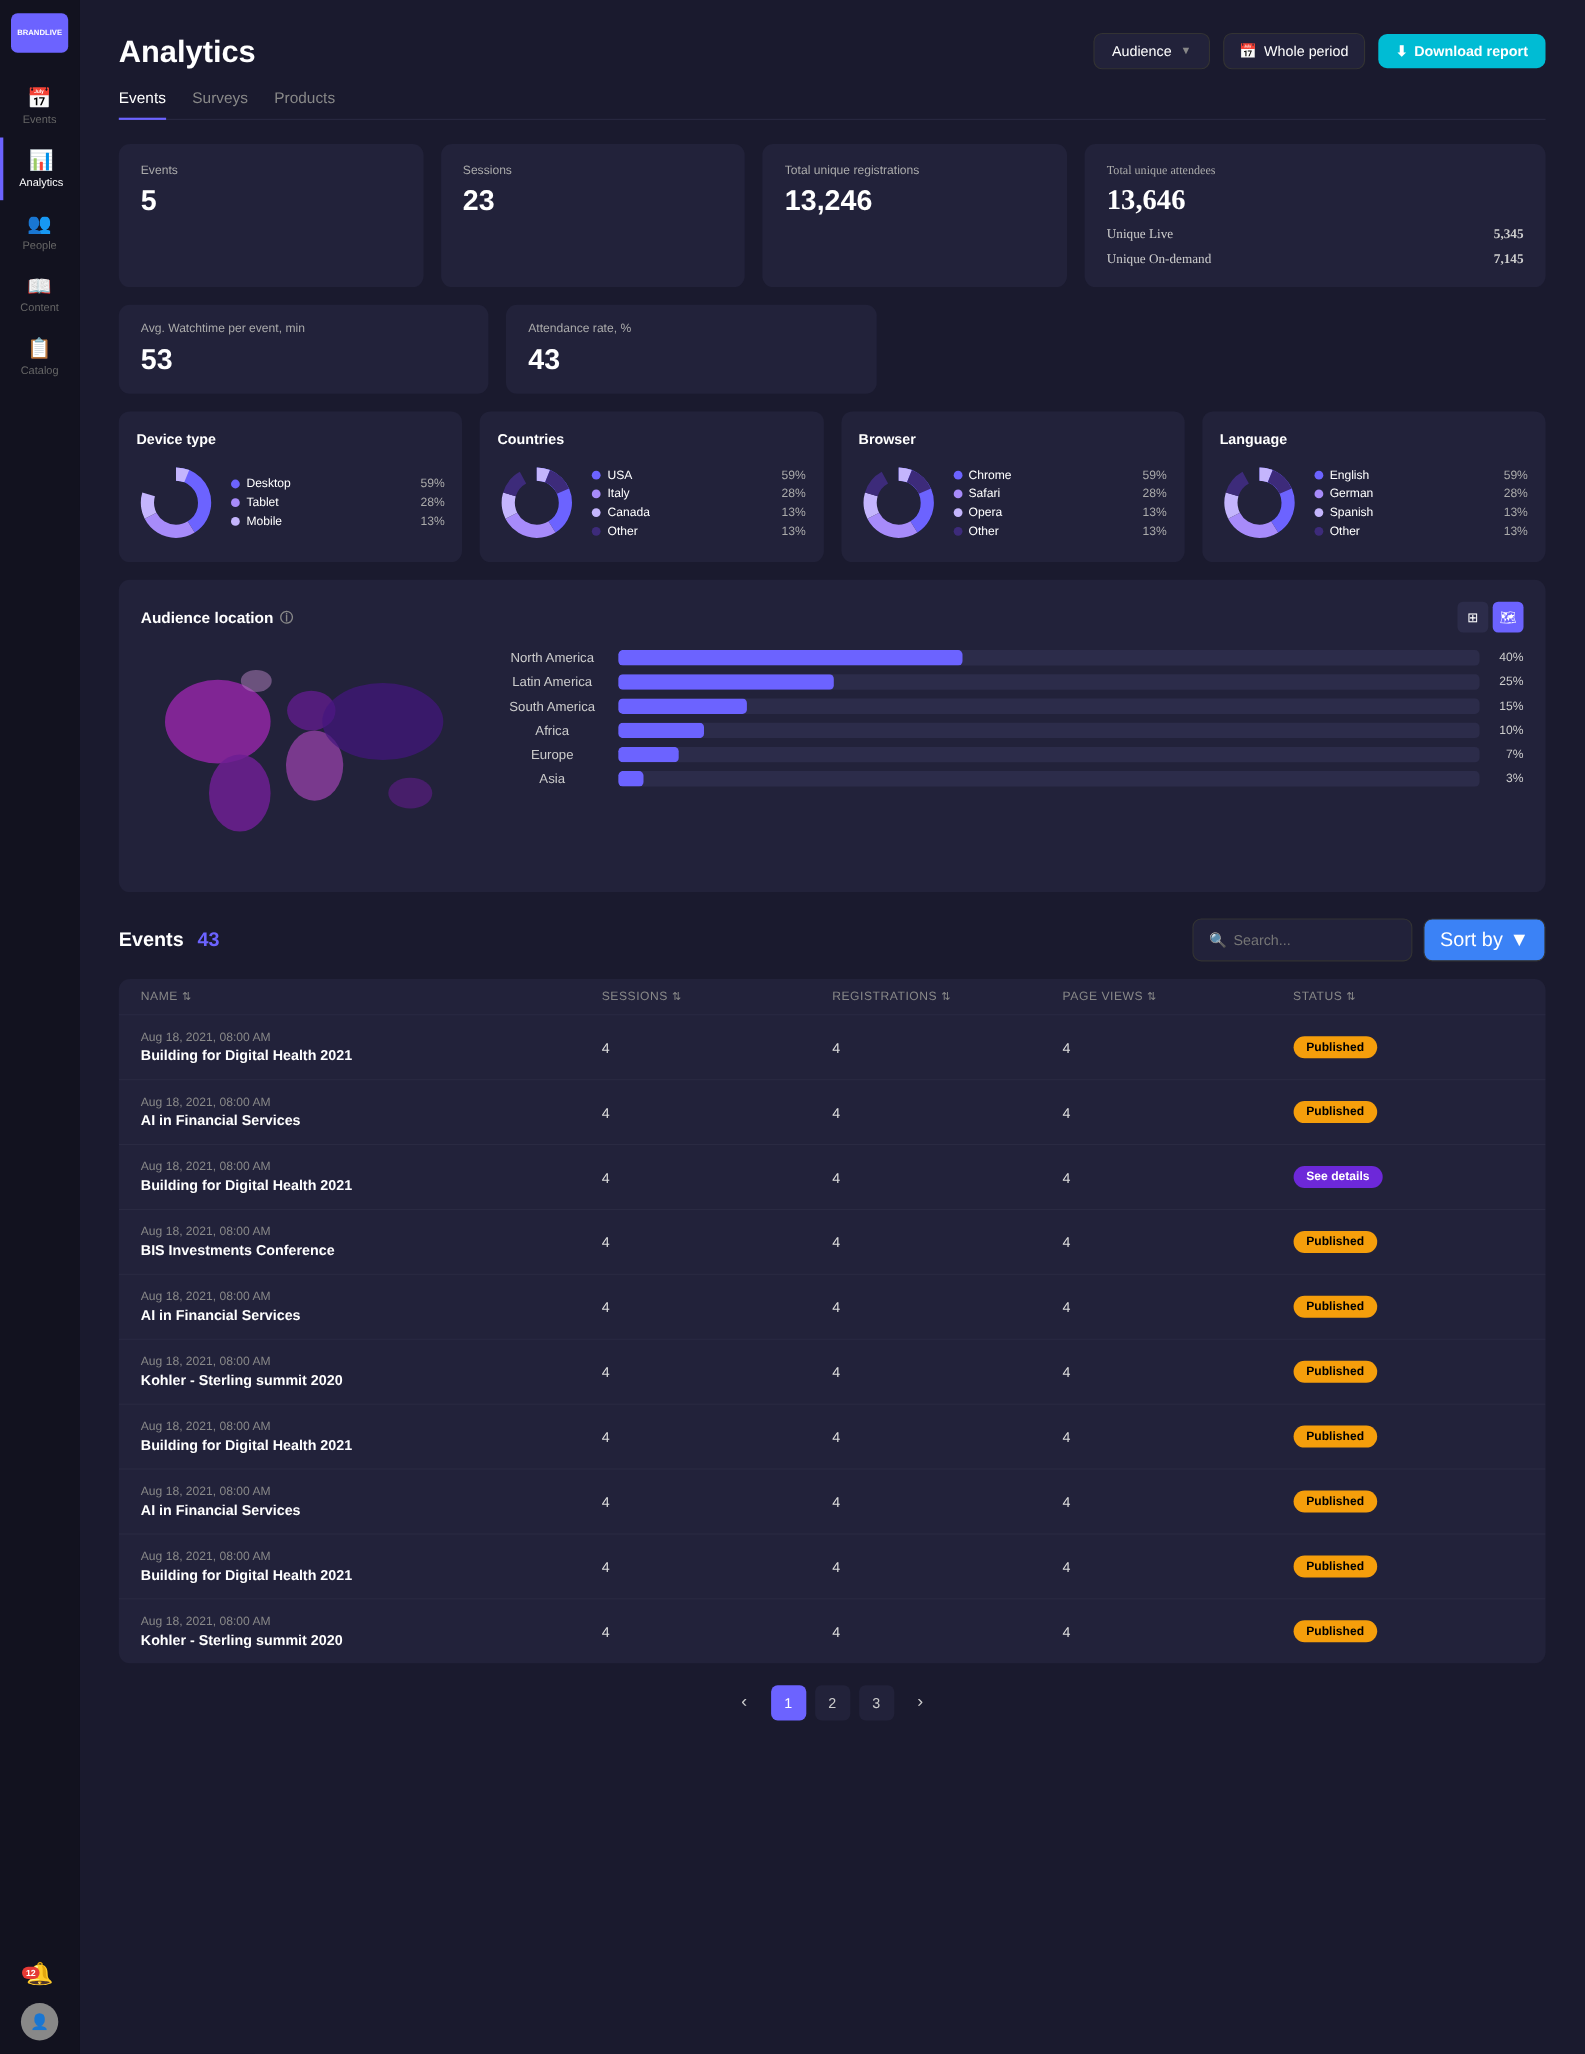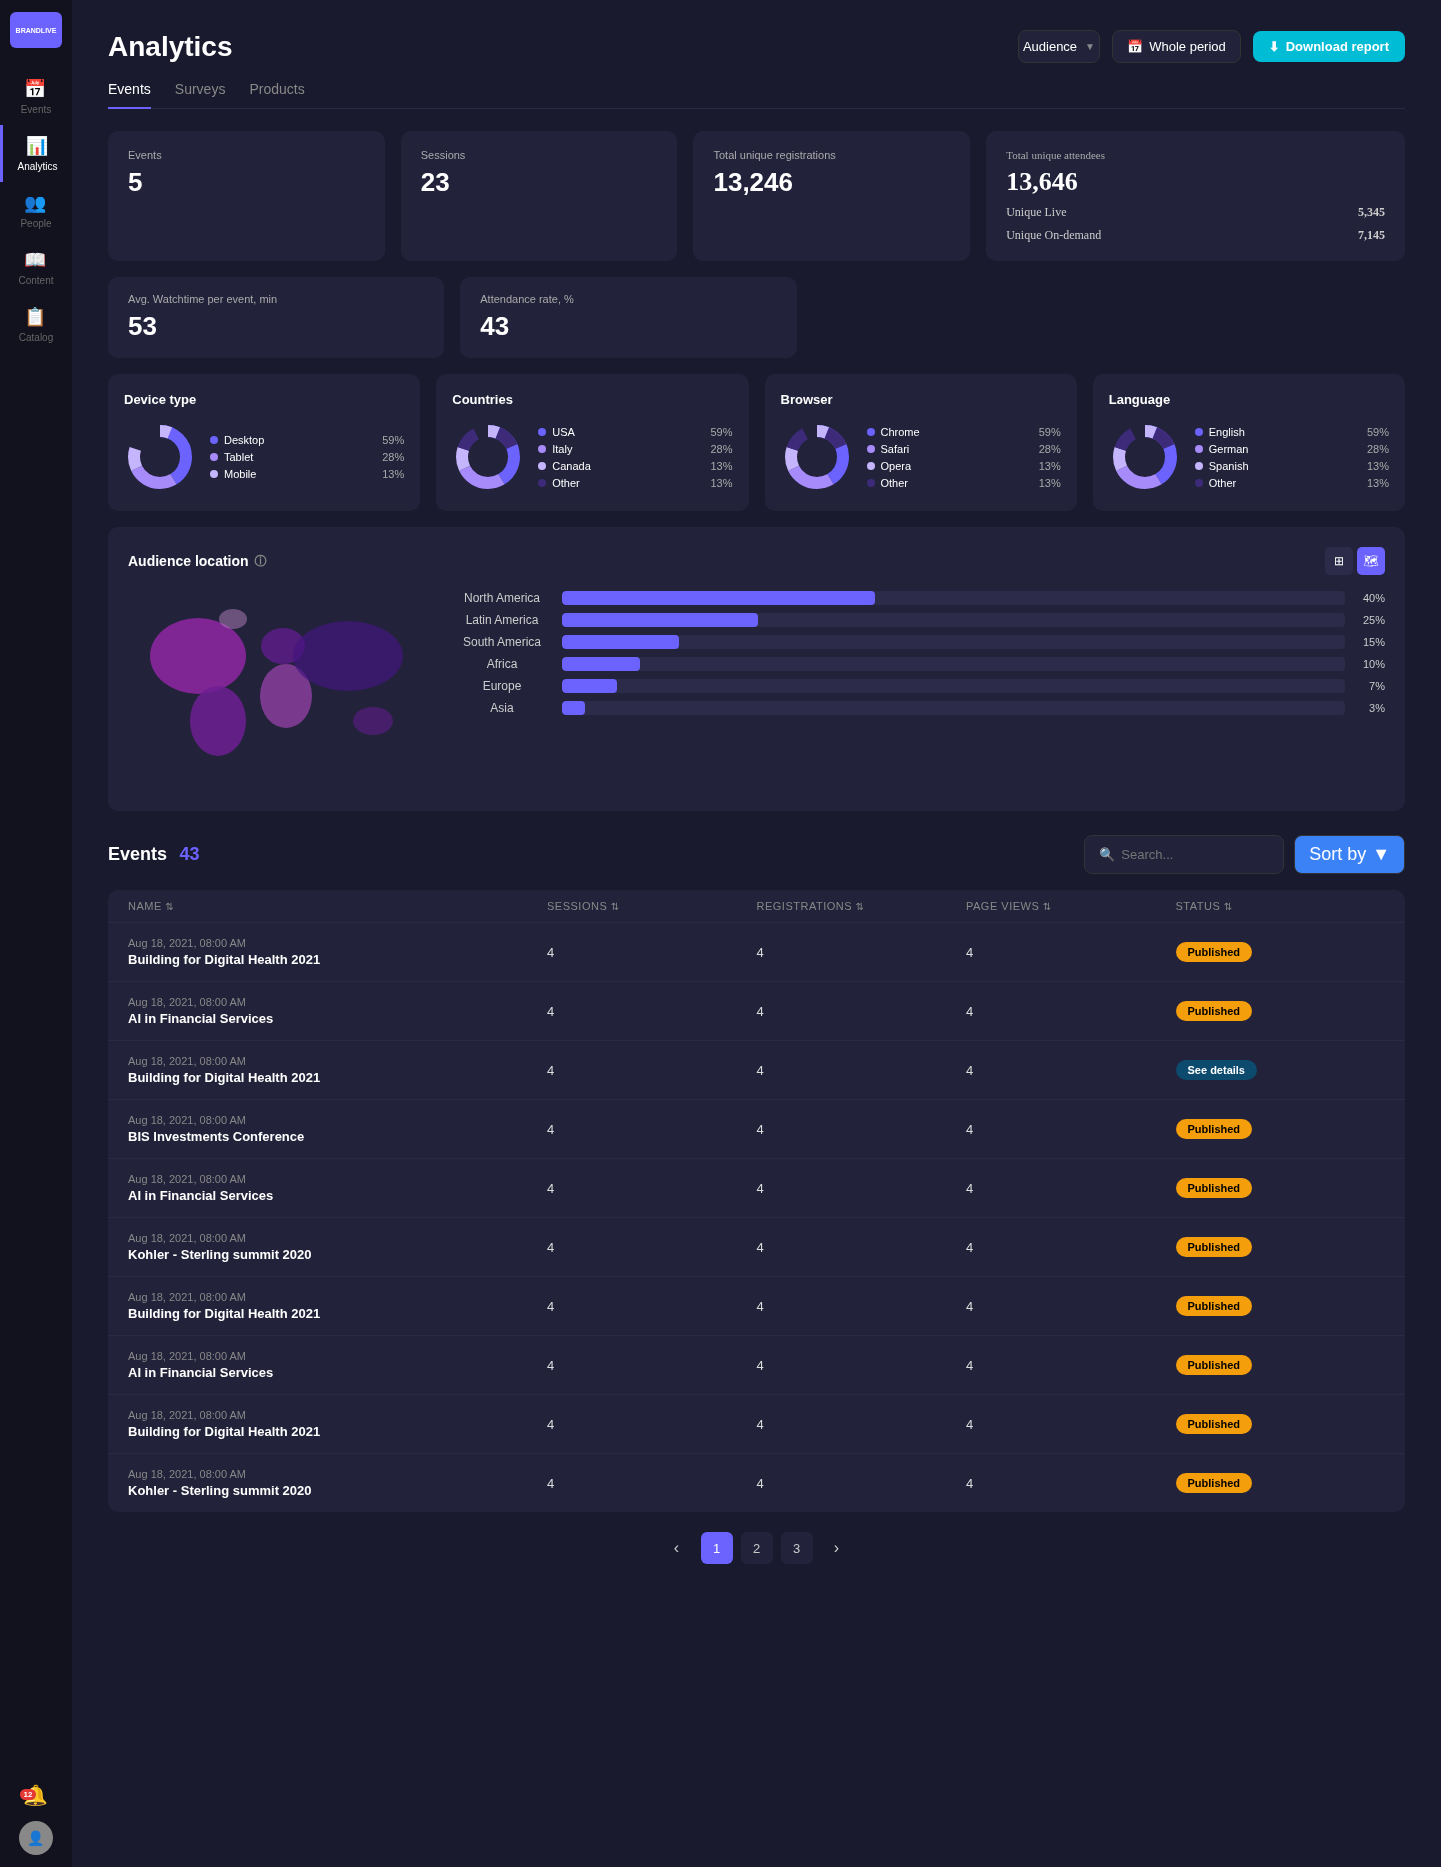--- a/index.html
+++ b/index.html
@@ -94,21 +94,21 @@
       margin-bottom: 18px;
     }
     .page-title { font-size: 28px; font-weight: 700; }
 
     .header-right { display: flex; align-items: center; gap: 12px; }
     .select-dropdown {
       background: #22223a;
       border: 1px solid #333;
       border-radius: 8px;
       color: #fff;
-      padding: 8px 4px;
+      padding: 8px 16px;
       display: flex;
       align-items: center;
       gap: 8px;
       cursor: pointer;
       font-size: 13px;
       justify-content: space-between;
     }
     .select-dropdown .chevron { font-size: 10px; color: #888; }
     .period-btn {
       background: #22223a;
@@ -297,21 +297,21 @@
     .event-name { font-size: 13px; font-weight: 600; }
     .table-cell { font-size: 13px; color: #ddd; }
     .status-badge {
       display: inline-block;
       padding: 4px 12px;
       border-radius: 20px;
       font-size: 11px;
       font-weight: 600;
     }
     .status-published { background: #f59e0b; color: #000; }
-    .status-details { background: #0c4a6e; color: #fff; }
+    .status-details { background: #6d28d9; color: #fff; }
 
     
     .pagination {
       display: flex;
       align-items: center;
       justify-content: center;
       gap: 8px;
       padding: 20px 0 10px;
     }
     .page-btn {

